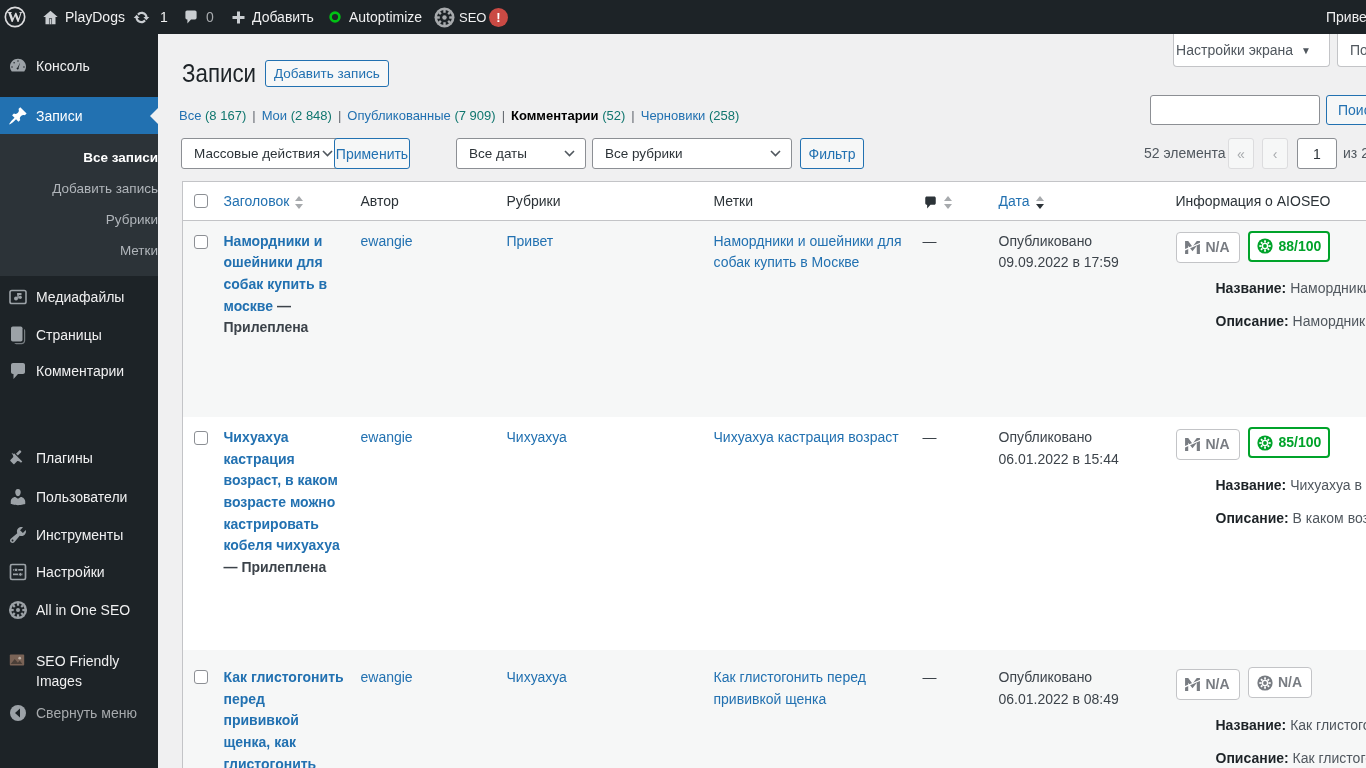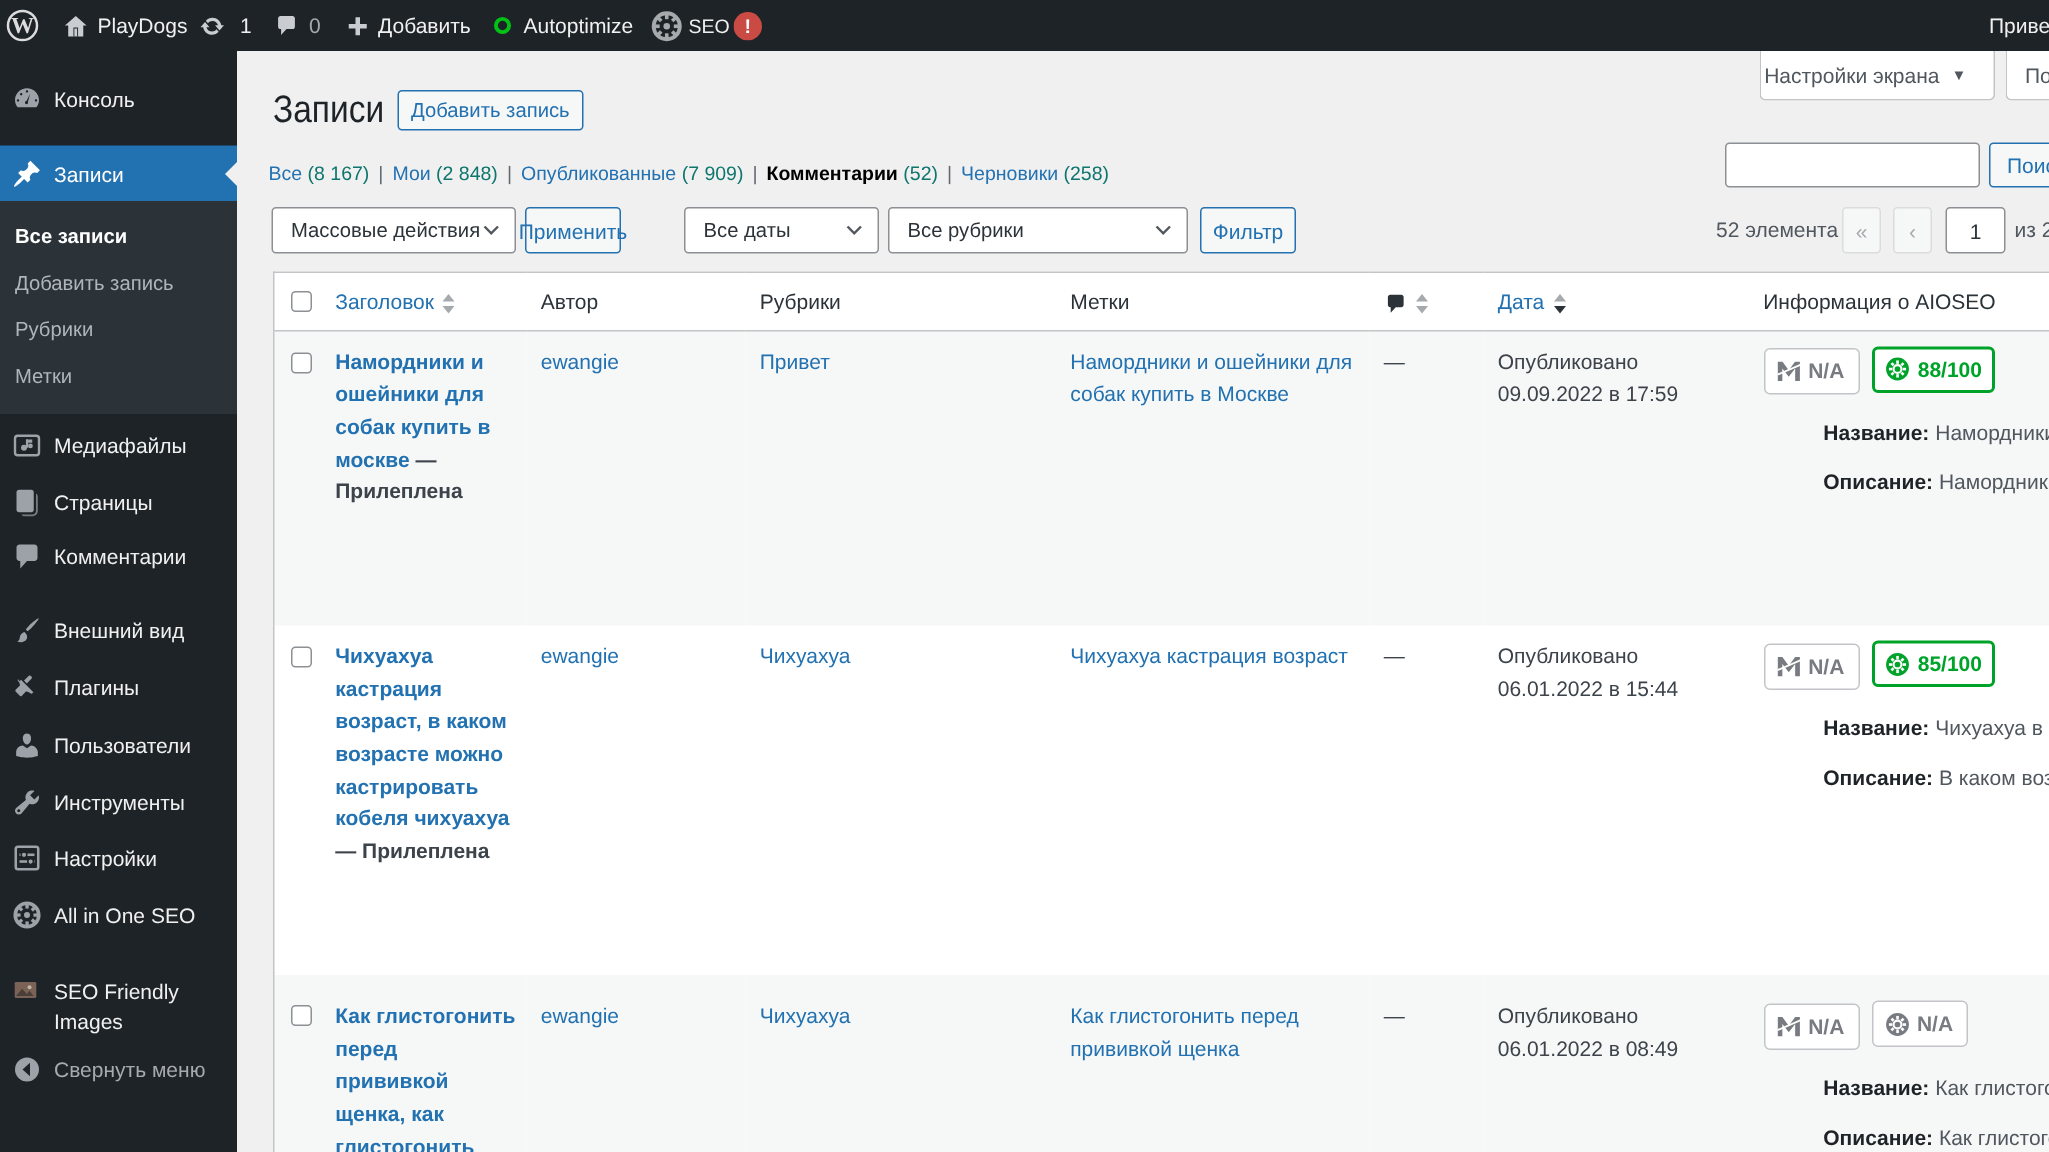--- a/index.html
+++ b/index.html
@@ -11,21 +11,21 @@
 #adminbar { position:absolute; left:0; top:0; width:1366px; height:34px; background:#1d2327; color:#f0f0f1; z-index:50; }
 #adminbar .item { position:absolute; top:0; height:34px; display:flex; align-items:center; font-size:14px; color:#f0f0f1; white-space:nowrap; }
 #adminbar svg { display:block; }
 
 
 #sidebar { position:absolute; left:0; top:34px; width:158px; height:734px; background:#1d2327; z-index:40; }
 .mi { position:absolute; left:0; width:158px; height:38px; display:flex; align-items:center; color:#f0f0f1; font-size:14px; }
 .mi .ic { width:20px; height:20px; margin-left:8px; margin-right:8px; flex:none; }
 .mi.dim { color:#a7aaad; }
 .sub { position:absolute; left:0; width:158px; color:#b0b5ba; font-size:13.5px; }
-.sub div { padding:8px 0 8px 10px; }
+.sub div { padding:8px 0 8px 10px;text-align:right; }
 .sub .cur { color:#fff; font-weight:bold; }
 
 
 #content { position:absolute; left:158px; top:34px; width:1208px; height:734px; }
 
 h1 { position:absolute; left:24px; top:25px; font-size:25.5px; font-weight:400; color:#1d2327; transform:scaleX(0.875); transform-origin:0 50%; }
 .addbtn { position:absolute; left:107px; top:26px; height:27px; padding:0 8px; font-size:13.5px !important; display:flex; align-items:center; background:#f6f7f7; border:1px solid #2271b1; border-radius:3px; color:#2271b1; font-size:14px; }
 
 .subsub { position:absolute; left:21px; top:74px; font-size:13px; color:#646970; white-space:nowrap; }
 .subsub a { color:#2271b1; }
@@ -173,25 +173,20 @@
     <svg width="20" height="20" viewBox="0 0 20 20" fill="#9ca2a7">
           <path d="M16 4v11.5c0 1.4-1.1 2.5-2.5 2.5H6.3c.4.7 1.1 1.2 2 1.2h5.2c2 0 3.7-1.6 3.7-3.7V6c0-.9-.5-1.6-1.2-2z" opacity=".7"></path>
           <rect x="3" y="1.5" width="11.5" height="15" rx="1.8"></rect>
         </svg>
   </span>Страницы</div>
   <div class="mi" style="top:318px;"><span class="ic">
     <svg width="20" height="20" viewBox="0 0 20 20" fill="#9ca2a7">
           <path d="M5 2h10c1.1 0 2 .9 2 2v7c0 1.1-.9 2-2 2h-5l-4.5 5v-5H5c-1.1 0-2-.9-2-2V4c0-1.1.9-2 2-2z"></path>
         </svg>
   </span>Комментарии</div>
-  <div class="mi" style="top:367px;"><span class="ic">
-    <svg width="20" height="20" viewBox="0 0 20 20" fill="#9ca2a7">
-          <path d="M17.8 2.2c.4.4-3.2 4.8-4.4 6-1.1 1.1-2.2 2-3 2.6l-1.2-1.2c.6-.8 1.5-1.9 2.6-3 1.2-1.2 5.6-4.8 6-4.4zM8.6 11.7l-.3-.3c-2.5.7-3 2.8-3.2 4.3-.1.9-.8 1.6-1.6 1.9 2.3 1 5.2.5 6.3-1.6.7-1.3.2-3.1-1.2-4.3z"></path>
-        </svg>
-  </span>Внешний вид</div>
   <div class="mi" style="top:405px;"><span class="ic">
     <svg width="20" height="20" viewBox="0 0 20 20" fill="#9ca2a7">
           <path d="M13.11 4.36 9.87 7.6 8 5.73l3.24-3.24c.35-.34 1.05-.2 1.56.32.52.51.66 1.21.31 1.55zm-8 1.77.91-.91 8.26 8.26-.91.91c-.32.33-.7.15-1.36-.39-.35-.29-.77-.53-1.27-.7-.48-.16-.97-.23-1.44-.25l-2.88 2.89c-.29.29-.77.29-1.06 0L2.4 12.94c-.29-.29-.29-.77 0-1.06l2.89-2.88c-.02-.47-.09-.96-.25-1.44-.17-.5-.41-.92-.7-1.27-.54-.66-.72-1.04-.39-1.36l.16-.16z"></path>
         </svg>
   </span>Плагины</div>
   <div class="mi" style="top:444px;"><span class="ic">
     <svg width="20" height="20" viewBox="0 0 20 20" fill="#9ca2a7">
           <path d="M10 9.25c-2.27 0-2.73-3.44-2.73-3.44C7 4.02 7.82 2 9.97 2c2.16 0 2.98 2.02 2.71 3.81 0 0-.41 3.44-2.68 3.44zm0 2.57L12.72 10c2.39 0 4.52 2.33 4.52 4.53v2.49s-3.65 1.13-7.24 1.13c-3.65 0-7.24-1.13-7.24-1.13v-2.49c0-2.25 1.94-4.48 4.47-4.48z"></path>
         </svg>
   </span>Пользователи</div>
@@ -255,21 +250,21 @@
   </div>
   <div class="searchbox"></div>
   <div class="searchbtn">Поиск записей</div>
 
   <div class="filters">
     <div class="sel" style="left:23px; width:163px;">Массовые действия <span class="chev">
           <svg width="11" height="7" viewBox="0 0 11 7">
             <path d="M1 1l4.5 4.5L10 1" fill="none" stroke="#50575e" stroke-width="1.6"></path>
           </svg>
         </span></div>
-    <div class="btn2" style="left:192px; width:64px;">Применить</div>
+    <div class="btn2" style="left:176px; width:76px;">Применить</div>
     <div class="sel" style="left:298px; width:130px;">Все даты <span class="chev">
           <svg width="11" height="7" viewBox="0 0 11 7">
             <path d="M1 1l4.5 4.5L10 1" fill="none" stroke="#50575e" stroke-width="1.6"></path>
           </svg>
         </span></div>
     <div class="sel" style="left:434px; width:200px;">Все рубрики <span class="chev">
           <svg width="11" height="7" viewBox="0 0 11 7">
             <path d="M1 1l4.5 4.5L10 1" fill="none" stroke="#50575e" stroke-width="1.6"></path>
           </svg>
         </span></div>

